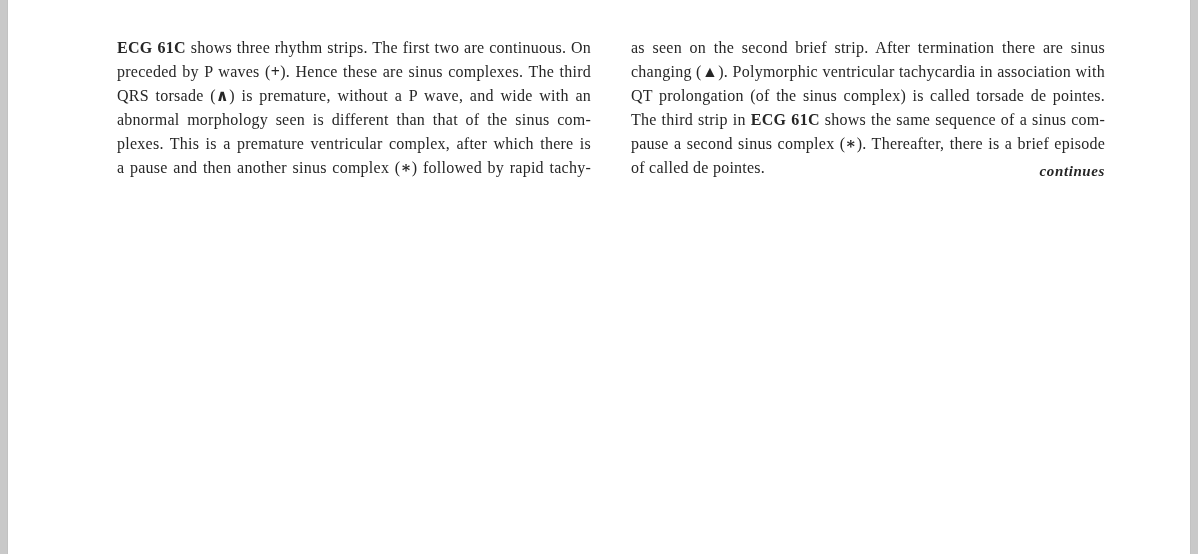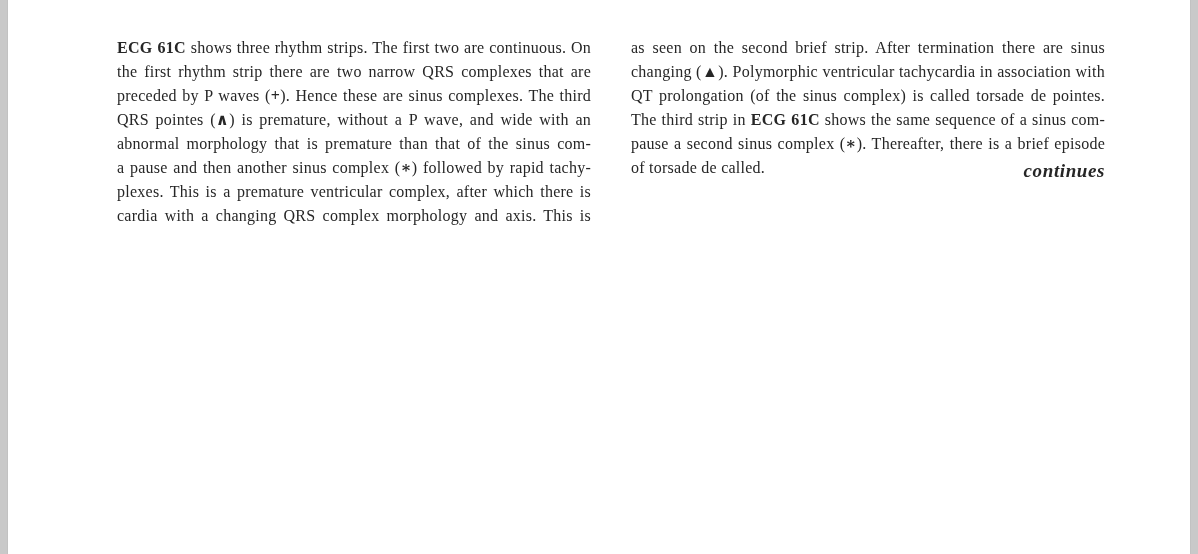--- a/index.html
+++ b/index.html
@@ -54,52 +54,50 @@
     text-align-last: auto;
   }
   .line b {
     font-weight: 700;
     letter-spacing: 0.3px;
   }
   .continues {
     float: right;
     font-weight: 700;
     font-style: italic;
-    font-size: 19px;
+    font-size: 15px;
     letter-spacing: 0.6px;
     position: relative;
     top: 3px;
   }
 </style>
 </head>
 <body>
 
 <div class="page">
   <div class="edge-bar left"></div>
   <div class="edge-bar right"></div>
 
   <div class="text-columns">
     <div class="column">
         <div class="paragraph">
           <div class="line"><b>ECG 61C</b><span> shows three rhythm strips. The first two are continuous. On</span></div>
-          <div class="line"><span>the first rhythm strip there are two narrow QRS complexes that are</span></div>
           <div class="line"><span>preceded by P waves (</span><b>+</b><span>). Hence these are sinus complexes. The third</span></div>
-          <div class="line"><span>QRS pointes (</span><b>∧</b><span>) is premature, without a P wave, and wide with an</span></div>
-          <div class="line"><span>abnormal morphology that is premature than that of the sinus com-</span></div>
+          <div class="line"><span>QRS torsade (</span><b>∧</b><span>) is premature, without a P wave, and wide with an</span></div>
+          <div class="line"><span>abnormal morphology seen is different than that of the sinus com-</span></div>
+          <div class="line"><span>plexes. This is a premature ventricular complex, after which there is</span></div>
           <div class="line"><span>a pause and then another sinus complex (</span><b>∗</b><span>) followed by rapid tachy-</span></div>
-          <div class="line"><span>plexes. This is a premature ventricular complex, after which there is</span></div>
-          <div class="line"><span>cardia with a changing QRS complex morphology and axis. This is</span></div>
         </div>
       </div>
     <div class="column">
         <div class="paragraph">
           <div class="line"><span>as seen on the second brief strip. After termination there are sinus</span></div>
           <div class="line"><span>changing (</span><b>▲</b><span>). Polymorphic ventricular tachycardia in association with</span></div>
           <div class="line"><span>QT prolongation (of the sinus complex) is called torsade de pointes.</span></div>
         </div>
         <div class="paragraph">
           <div class="line"><span>The third strip in </span><b>ECG 61C</b><span> shows the same sequence of a sinus com-</span></div>
           <div class="line"><span>pause a second sinus complex (</span><b>∗</b><span>). Thereafter, there is a brief episode</span></div>
-          <div class="line no-just"><span class="continues">continues</span><span>of torsade de called.</span></div>
+          <div class="line no-just"><span class="continues">continues</span><span>of called de pointes.</span></div>
         </div>
       </div>
   </div>
 </div>
 
 </body></html>

